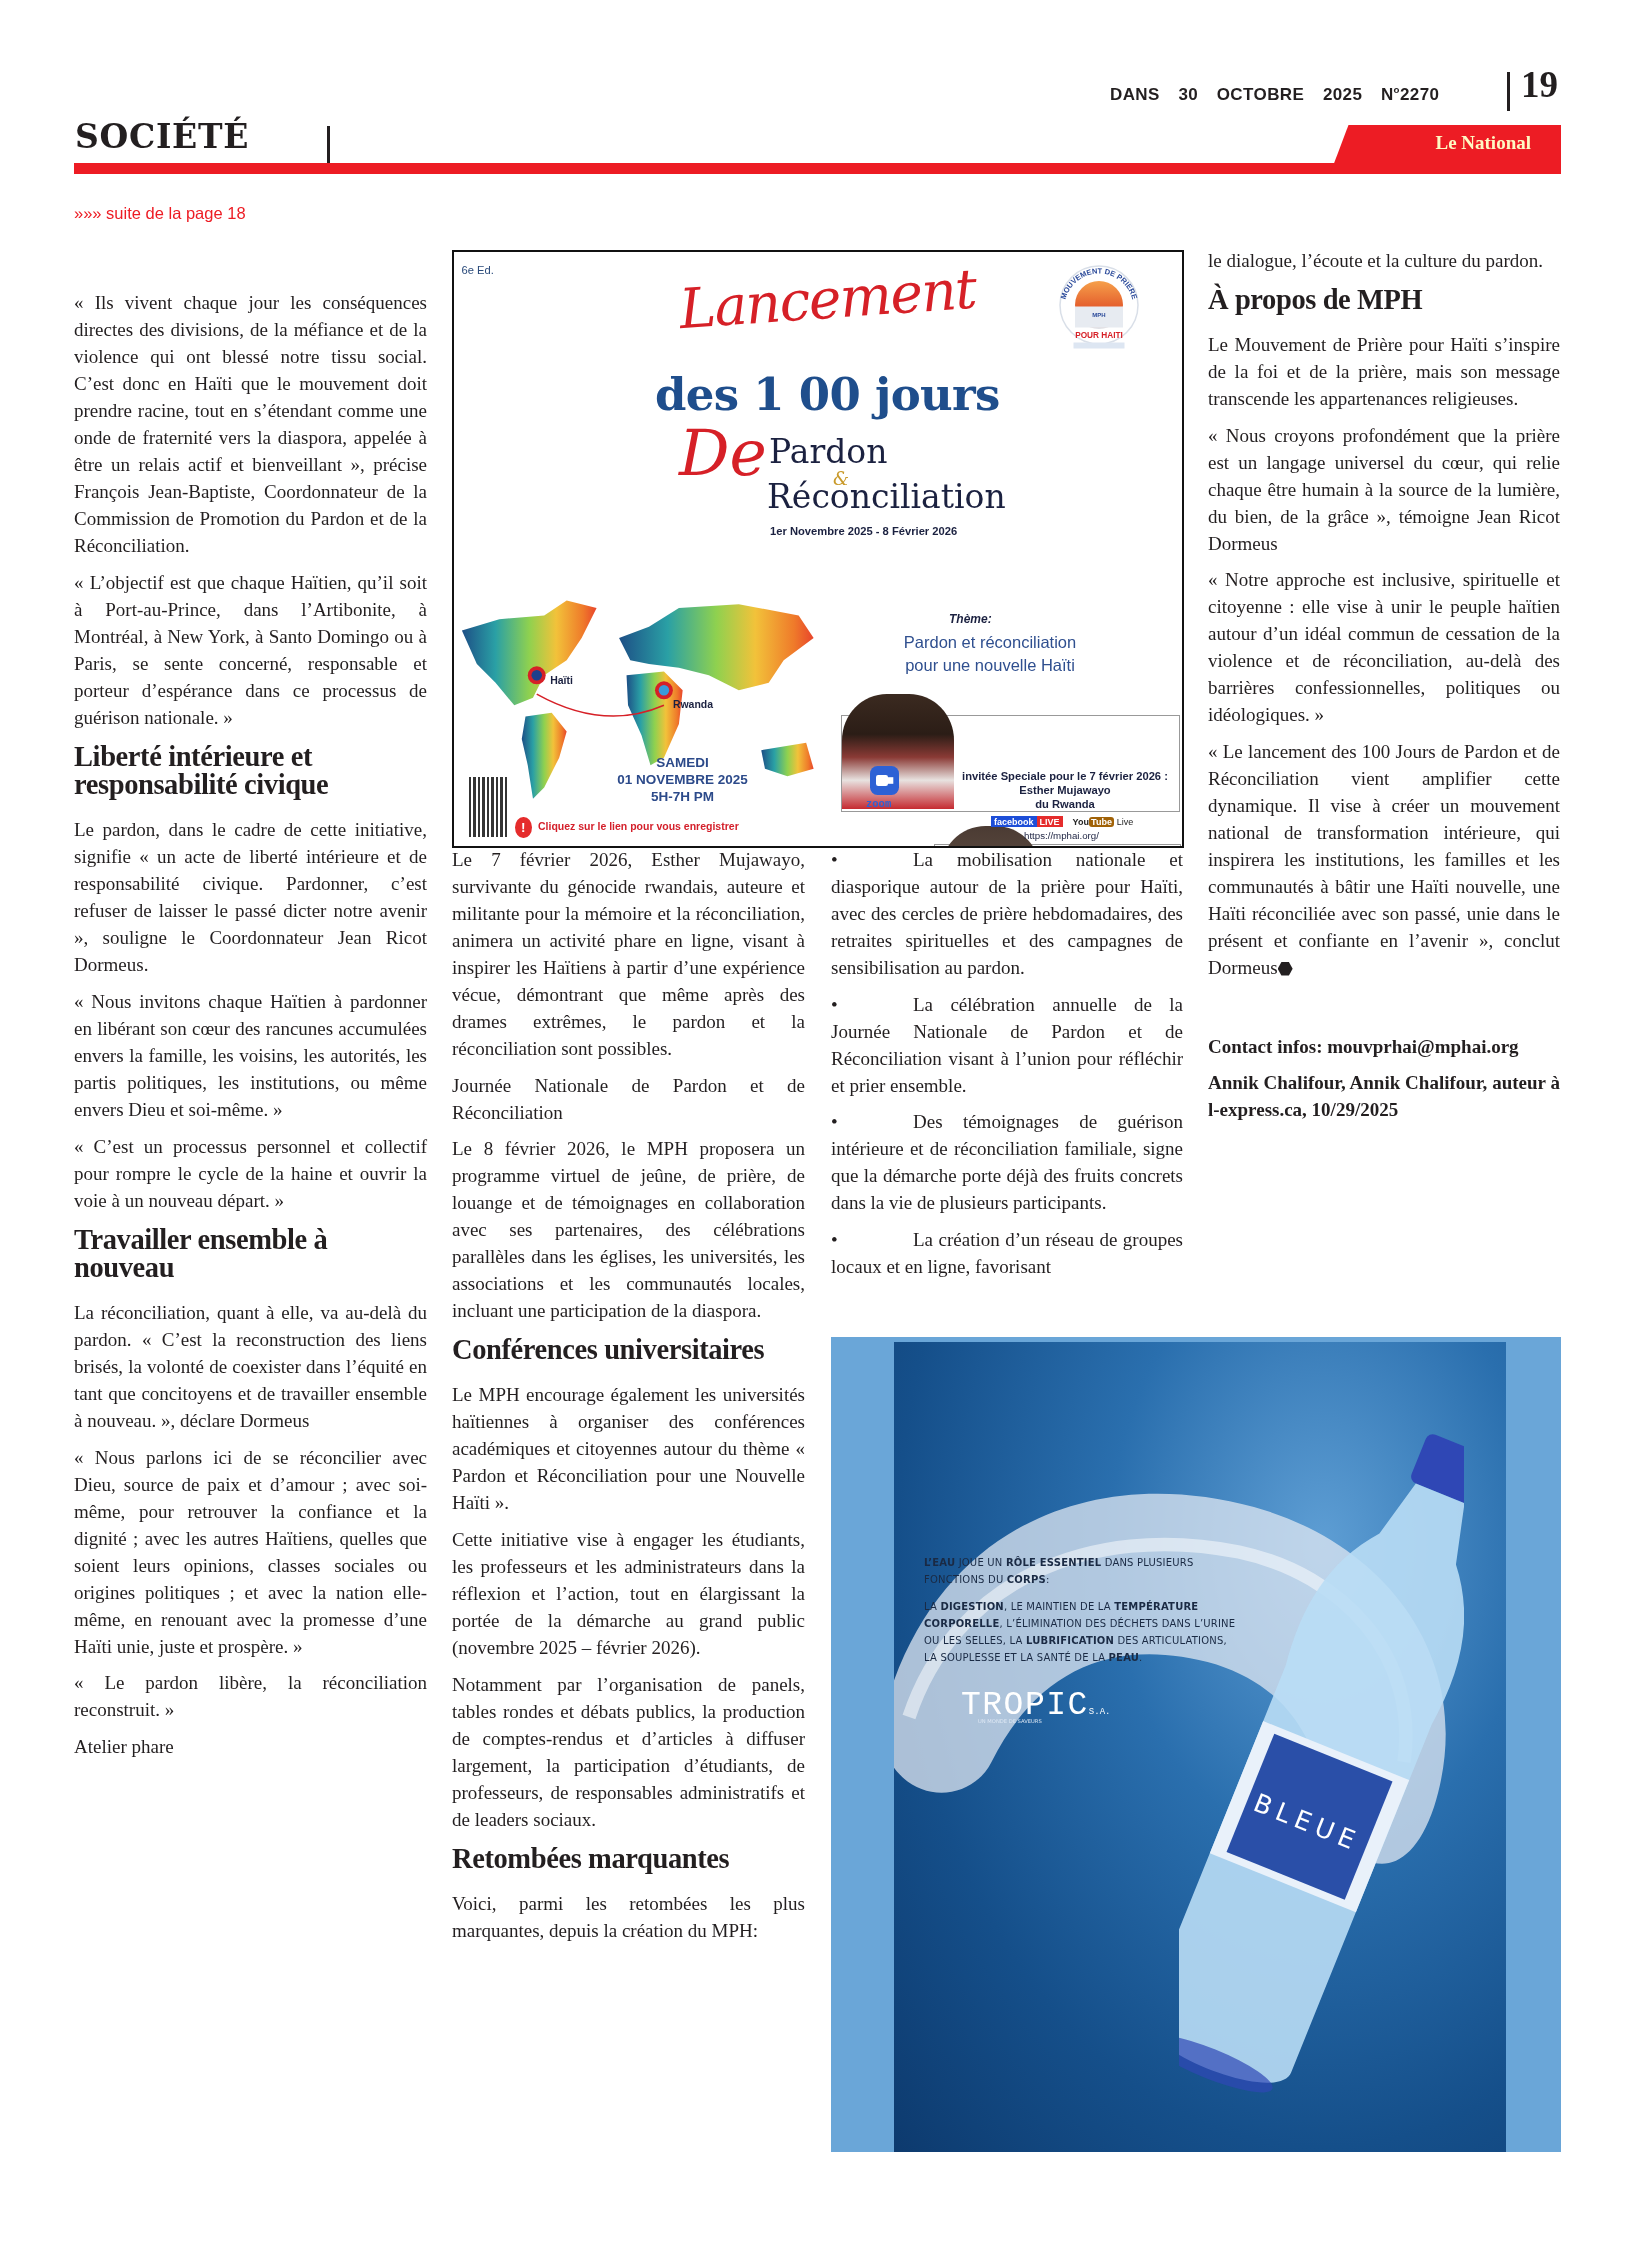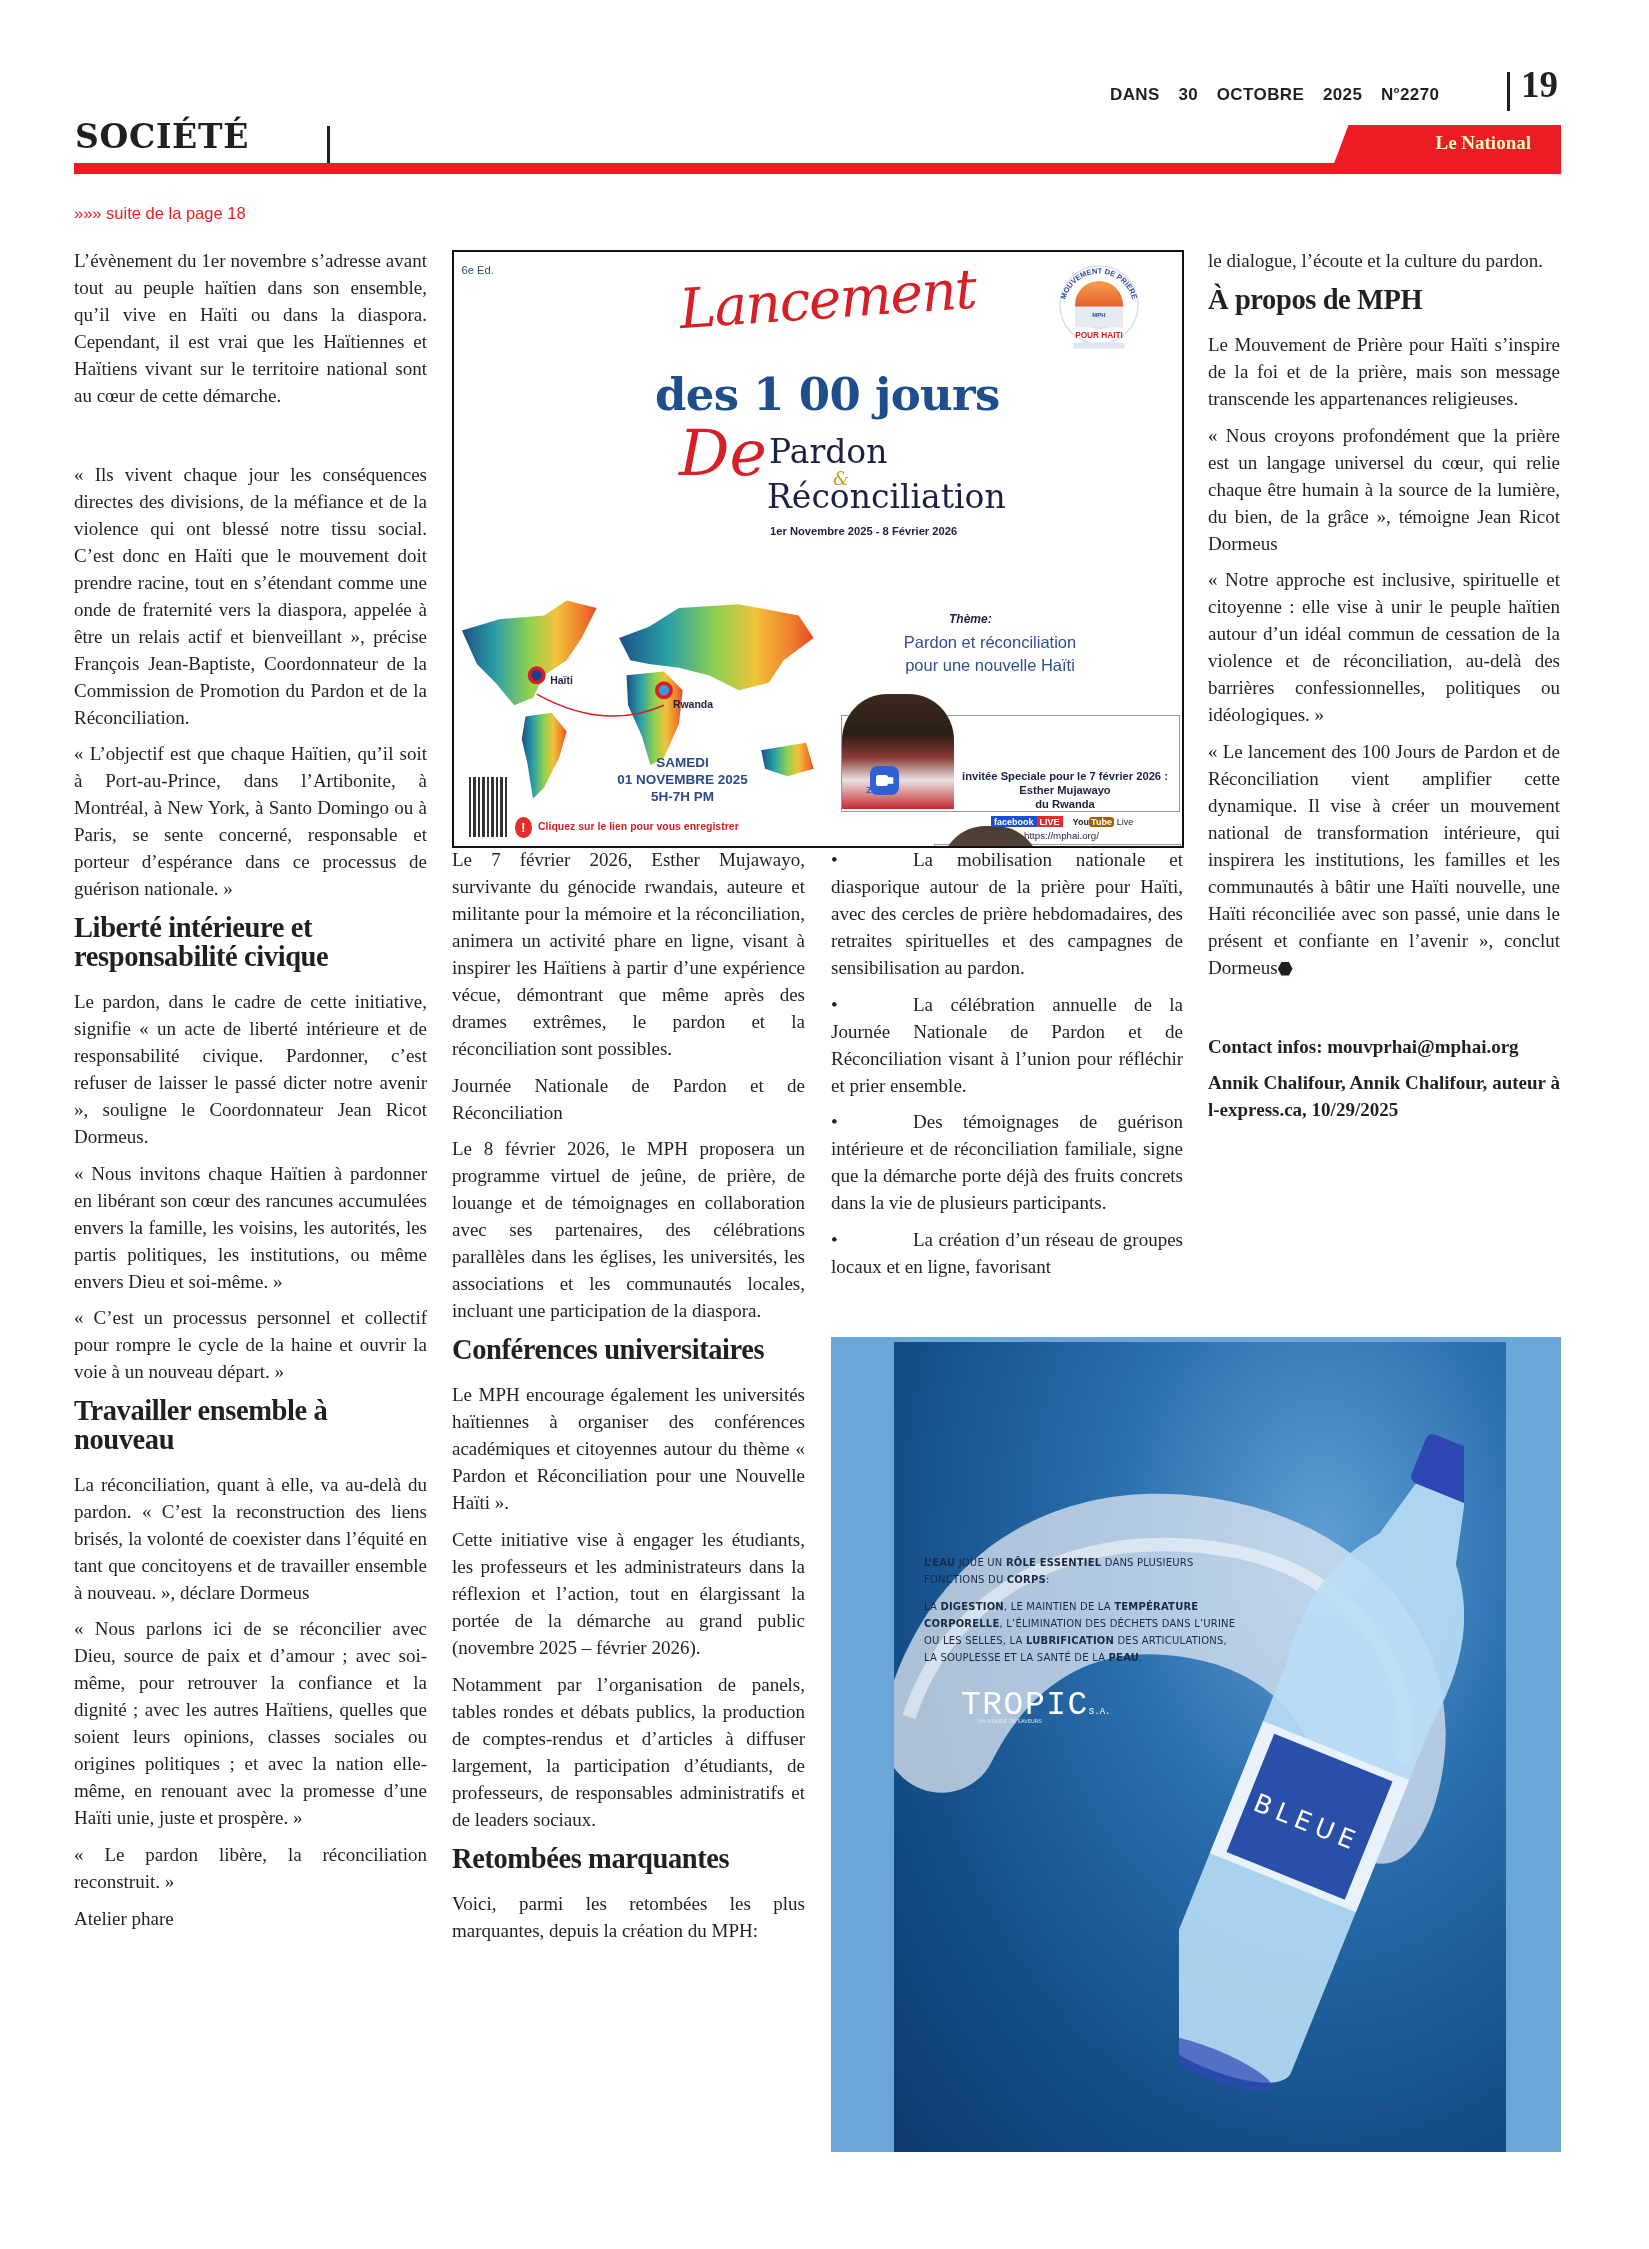--- a/index.html
+++ b/index.html
@@ -62,21 +62,21 @@
   .p-guest-box { position:absolute; left:387px; top:463px; width:339px; height:97px; border:0.7px solid #999; }
   .p-guest-photo { position:absolute; left:388px; top:442px; width:112px; height:115px;
                    background:linear-gradient(180deg,#3b2a20 0%,#2b1d16 35%,#8a3a35 55%,#e8e2e0 75%,#c52a30 100%); border-radius:40% 40% 0 0; }
   .p-guest-txt { position:absolute; left:495px; top:517px; width:232px; text-align:center; font-family:"Liberation Sans", sans-serif; font-weight:700; font-size:11.2px; line-height:14.2px; color:#1b2140; }
   .p-host-box { position:absolute; left:480px; top:592px; width:247px; height:82px; border:0.7px solid #999; }
   .p-host-photo { position:absolute; left:486px; top:574px; width:101px; height:105px;
                   background:linear-gradient(180deg,#4b3b33 0%,#5b4a40 40%,#c9b898 60%,#d8c9a8 100%); border-radius:45% 45% 0 0; }
   .p-date { position:absolute; left:135px; top:502px; width:187px; text-align:center; font-family:"Liberation Sans", sans-serif; font-weight:700; font-size:13.5px; line-height:17px; color:#2c4a8a; }
   .p-zoom-ic { position:absolute; left:416px; top:514px; width:28.5px; height:28.5px; background:#2d61d5; border-radius:7.5px; }
   .p-zoom-ic::after { content:""; position:absolute; left:6px; top:9px; width:12px; height:10.5px; background:#fff; border-radius:2.2px; box-shadow:7.5px 0 0 -2.2px #fff; }
-  .p-zoom { position:absolute; left:412px; top:532px; font-family:Liberation Mono, monospace; font-weight:700; font-size:10.5px; color:#2d61d5; }
+  .p-zoom { position:absolute; left:412px; top:546px; font-family:Liberation Mono, monospace; font-weight:700; font-size:10.5px; color:#2d61d5; }
   .p-qr { position:absolute; left:15px; top:525px; width:39px; height:60px;
           background:repeating-linear-gradient(90deg,#111 0 2.2px,#fff 2.2px 4.5px),#111; opacity:0.85; }
   .p-alert { position:absolute; left:61px; top:565px; width:16.5px; height:21px; border-radius:50%; background:#e52c2c; color:#fff;
              font-family:"Liberation Sans", sans-serif; font-weight:700; font-size:13.5px; text-align:center; line-height:21px; }
   .p-click { position:absolute; left:84px; top:568px; font-family:"Liberation Sans", sans-serif; font-weight:700; font-size:10.5px; color:#d4202b; }
   .p-social { position:absolute; left:537px; top:564px; font-family:"Liberation Sans", sans-serif; font-size:9px; color:#222; }
   .p-fb { display:inline-block; background:#1d4ed8; color:#fff; padding:0.7px 3px; font-weight:700; }
   .p-live { display:inline-block; background:#e52c2c; color:#fff; padding:0.7px 3px; font-weight:700; margin-right:7.5px; }
   .p-yt { display:inline-block; font-weight:700; }
   .p-yt b { background:#a16207; color:#fff; padding:0 2.2px; border-radius:3px; }
@@ -110,21 +110,20 @@
 
 <div class="abs section">SOCIÉTÉ</div>
 <div class="abs section-sep"></div>
 <div class="abs redbar"></div>
 <div class="abs redtab">
     <span>Le National</span>
   </div>
 <div class="abs suite">»»» suite de la page   18</div>
 
 <div class="col c1">
-  <p>L’évènement du 1er novembre s’adresse avant tout au peuple haïtien dans son ensemble, qu’il vive en Haïti ou dans la diaspora. Cependant, il est vrai que les Haïtiennes et Haïtiens vivant sur le territoire national sont au cœur de cette démarche.</p>
   <div class="gap"></div>
   <p>« Ils vivent chaque jour les conséquences directes des divisions, de la méfiance et de la violence qui ont blessé notre tissu social. C’est donc en Haïti que le mouvement doit prendre racine, tout en s’étendant comme une onde de fraternité vers la diaspora, appelée à être un relais actif et bienveillant », précise François Jean-Baptiste, Coordonnateur de la Commission de Promotion du Pardon et de la Réconciliation.</p>
   <p> « L’objectif est que chaque Haïtien, qu’il soit à Port-au-Prince, dans l’Artibonite, à Montréal, à New York, à Santo Domingo ou à Paris, se sente concerné, responsable et porteur d’espérance dans ce processus de guérison nationale. »</p>
   <h2>Liberté intérieure et responsabilité civique</h2>
   <p>Le pardon, dans le cadre de cette initiative, signifie « un acte de liberté intérieure et de responsabilité civique. Pardonner, c’est refuser de laisser le passé dicter notre avenir », souligne le Coordonnateur Jean Ricot Dormeus.</p>
   <p>« Nous invitons chaque Haïtien à pardonner en libérant son cœur des rancunes accumulées envers la famille, les voisins, les autorités, les partis politiques, les institutions, ou même envers Dieu et soi-même. »</p>
   <p>« C’est un processus personnel et collectif pour rompre le cycle de la haine et ouvrir la voie à un nouveau départ. »</p>
   <h2>Travailler ensemble à nouveau</h2>
   <p>La réconciliation, quant à elle, va au-delà du pardon. « C’est la reconstruction des liens brisés, la volonté de coexister dans l’équité en tant que concitoyens et de travailler ensemble à nouveau. », déclare Dormeus</p>
   <p>« Nous parlons ici de se réconcilier avec Dieu, source de paix et d’amour ; avec soi-même, pour retrouver la confiance et la dignité ; avec les autres Haïtiens, quelles que soient leurs opinions, classes sociales ou origines politiques ; et avec la nation elle-même, en renouant avec la promesse d’une Haïti unie, juste et prospère. »</p>

